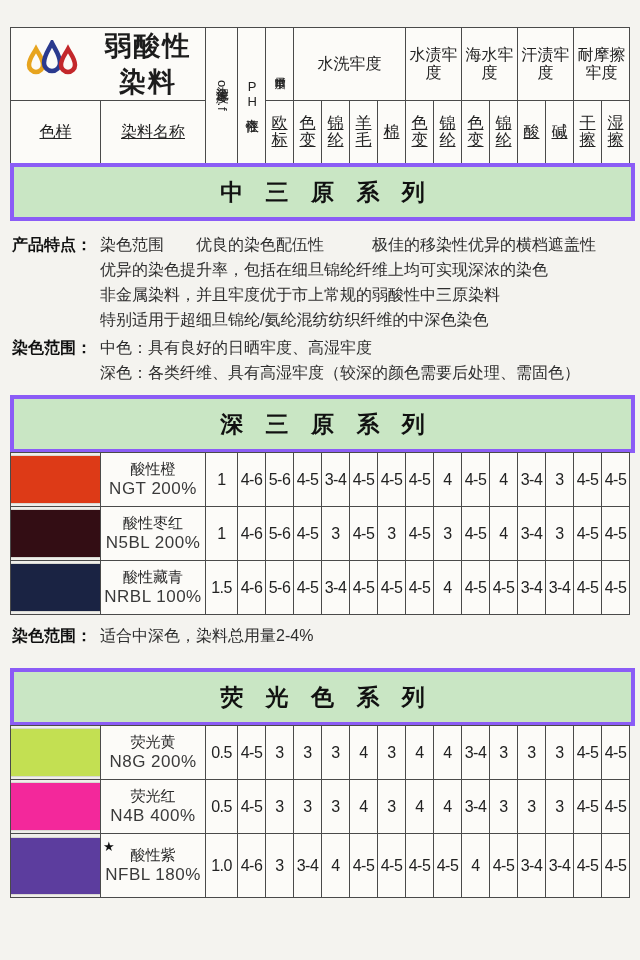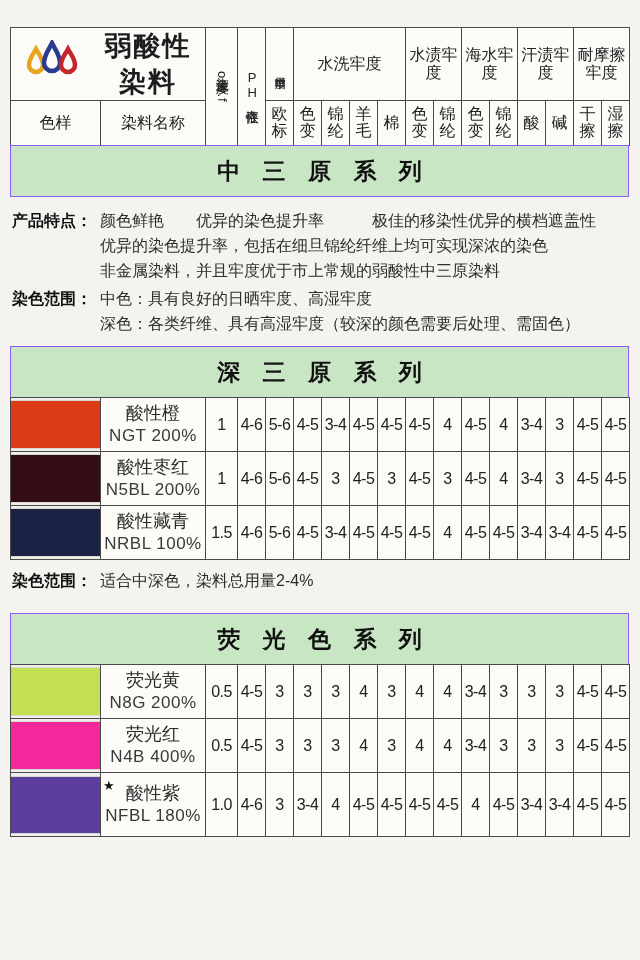--- a/index.html
+++ b/index.html
@@ -23,62 +23,62 @@
     padding:0;font-size:16px;color:#222;
     overflow:hidden;
   }
   col.c-sample{width:90px;}
   col.c-name{width:105px;}
   col.c-depth{width:32px;}
   col.c-n{width:28px;}
 
   
   tr.hr1{height:57px;margin-left:11px;}
-  tr.hr2{height:45px;}
+  tr.hr2{height:63px;text-decoration:underline;}
   .logo-cell{text-align:left;}
   .logo{display:flex;align-items:center;gap:8px;padding-left:10px;}
   .brand{font-size:27px;font-weight:bold;letter-spacing:2px;color:#1c1c1c;}
   .drop-y{stroke:#e7a41e;}
   .drop-b{stroke:#2a3a8e;}
   .drop-r{stroke:#c3272b;}
   .vtext{
     writing-mode:vertical-rl;text-orientation:mixed;
     display:inline-block;font-size:13px;line-height:1.1;letter-spacing:1px;
   }
   .vtext.upright{text-orientation:upright;letter-spacing:0;}
   .vsmall{font-size:11px;line-height:1.05;}
   .grp{font-size:16px;line-height:1.15;padding:2px 1px;}
   td.sub{font-size:16px;line-height:1.05;padding:2px 0;}
 
   
   .banner{
     width:617px;height:50px;
     background:#c9e6c4;
-    border:1px solid #8b5cf6;
+    border:4px solid #8b5cf6;
     display:flex;align-items:center;justify-content:center;
     font-size:23px;font-weight:bold;color:#111;
     letter-spacing:8px;text-indent:8px;
   }
   .banner.under{margin-top:-1px;}
 
   
   .textblock{display:flex;margin:11px 2px 0 2px;font-size:16px;line-height:25px;}
   .tb-label{font-weight:bold;color:#111;flex:0 0 88px;white-space:nowrap;}
   .tb-lines{flex:1;color:#2e2e2e;}
 
   
   .series{margin-top:10px;}
   table.data tr{height:54px;}
   table.data{margin-top:-1px;}
   #tbody-fluo tr:last-child{height:64px;}
   td.swatch-cell{padding:2px 0;background:#efeeea;}
   .swatch{height:47px;margin:1px 0;border-top:1px solid #d8d8d2;border-bottom:1px solid #d8d8d2;}
   #tbody-fluo tr:last-child .swatch{height:56px;}
   td.name-cell{text-align:left;padding:2px 2px 2px 13px;position:relative;}
-  .dye-name{font-size:18px;color:#2a2a2a;line-height:1.3;}
+  .dye-name{font-size:15px;color:#2a2a2a;line-height:1.3;}
   .dye-code{font-size:17px;color:#3a3a3a;line-height:1.3;letter-spacing:0.5px;}
   .star{position:absolute;left:2px;top:5px;font-size:13px;color:#111;}
   td.val{font-size:17px;color:#1e1e1e;letter-spacing:-0.5px;}
 </style>
 </head>
 <body>
 
 <div class="page">
 
   <table class="grid">
@@ -147,23 +147,24 @@
       <td class="sub">干擦</td>
       <td class="sub">湿擦</td>
     </tr>
     </tbody>
   </table>
   <div class="banner under">中 三 原 系 列</div>
 
   <div class="textblock">
     <span class="tb-label">产品特点：</span>
     <div class="tb-lines">
-      <div>颜色鲜艳　　优异的染色提升率　　　极佳的移染性优异的横档遮盖性</div>
+      <div>染色范围　　优良的染色配伍性　　　极佳的移染性优异的横档遮盖性</div>
       <div>优异的染色提升率，包括在细旦锦纶纤维上均可实现深浓的染色</div>
       <div>非金属染料，并且牢度优于市上常规的弱酸性中三原染料</div>
+      <div>特别适用于超细旦锦纶/氨纶混纺纺织纤维的中深色染色</div>
     </div>
   </div>
 
   <div class="textblock" style="margin-top:3px;">
     <span class="tb-label">染色范围：</span>
     <div class="tb-lines">
       <div>中色：具有良好的日晒牢度、高湿牢度</div>
       <div>深色：各类纤维、具有高湿牢度（较深的颜色需要后处理、需固色）</div>
     </div>
   </div>

